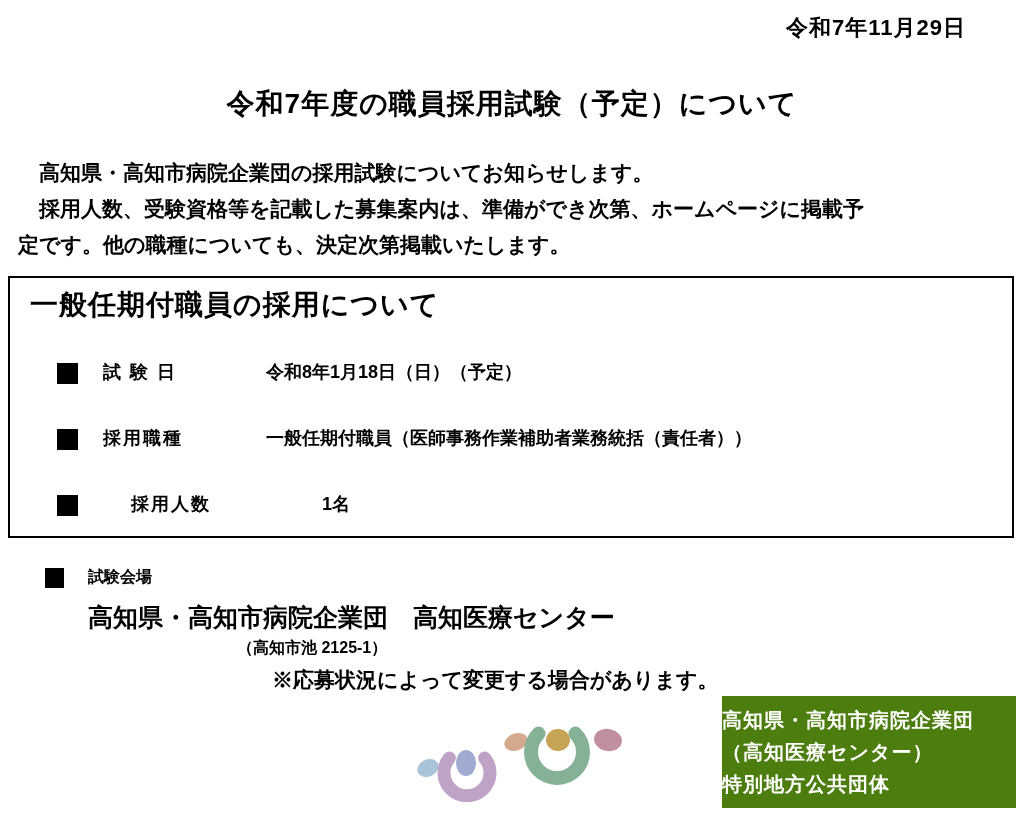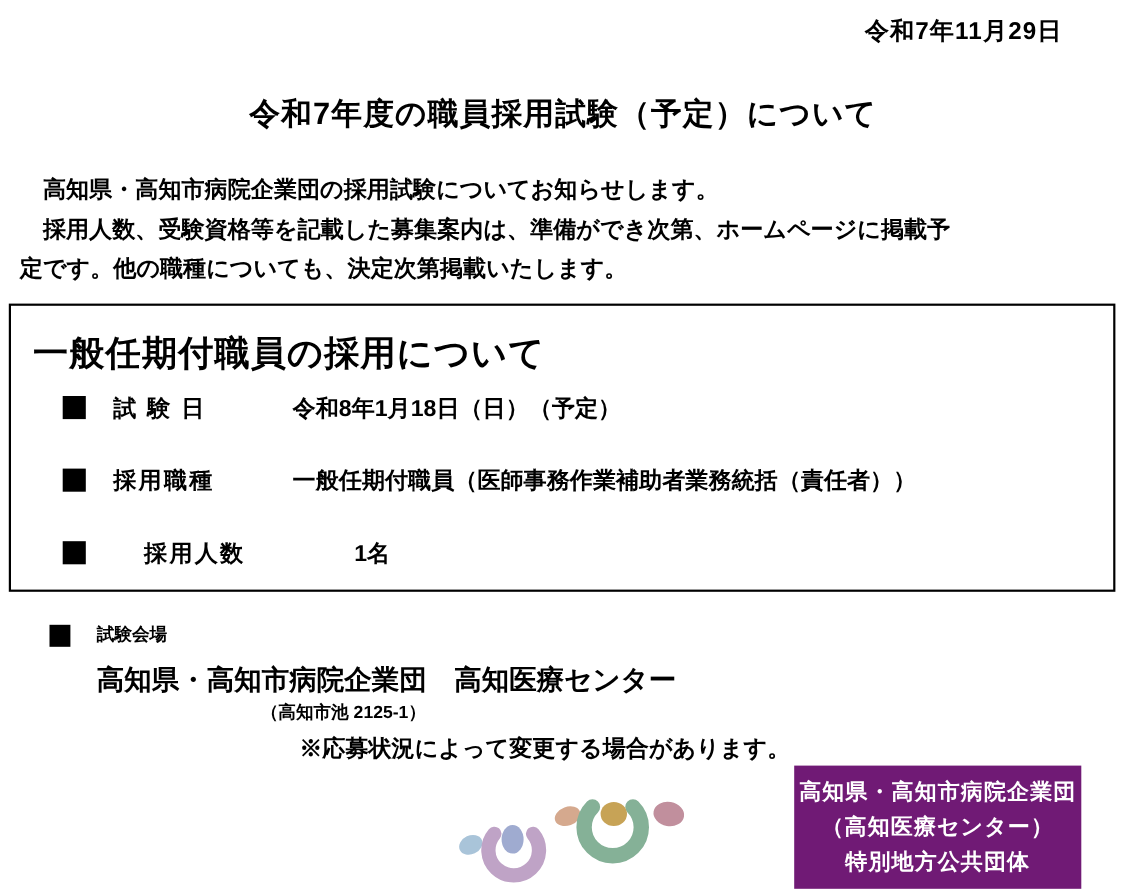--- a/index.html
+++ b/index.html
@@ -23,50 +23,50 @@
   }
   .intro {
     position:absolute; top:155px; left:18px; width:985px;
     font-size:21px; line-height:36px;
   }
   .recruit-box {
     position:absolute; top:276px; left:8px; width:1006px; height:262px;
     border:2px solid #000000;
   }
   .recruit-heading {
-    position:absolute; top:22px; left:20px;
-    font-size:32px; letter-spacing:1px;
+    position:absolute; top:8px; left:20px;
+    font-size:28px; letter-spacing:1px;
   }
   .box-row {
     position:absolute; left:47px;
-    display:flex; align-items:flex-start;
-    font-size:21px; line-height:24px;
+    display:flex; align-items:flex-end;
+    font-size:18px; line-height:24px;
   }
   .box-row.r0 { top:82px; }
   .box-row.r1 { top:148px; }
   .box-row.r2 { top:214px;gap:28px; }
   .sq {
     display:inline-block; width:21px; height:21px;
     background:#000000; flex:0 0 auto;
   }
   .box-row .sq { margin-right:25px; }
   .row-label { display:inline-block; min-width:163px; letter-spacing:2px; }
   .venue-label-row {
     position:absolute; top:567px; left:45px;
     display:flex; align-items:center; font-size:16px;
   }
   .venue-label-row .sq { width:19px; height:20px; margin-right:24px; }
   .venue-name { position:absolute; top:601px; left:88px; font-size:25px; }
   .venue-address { position:absolute; top:638px; left:237px; font-size:16px; }
   .venue-note { position:absolute; top:666px; left:272px; font-size:21px; }
   .footer-box {
-    position:absolute; top:696px; left:722px; width:261px; height:112px;
-    background:#701a75; color:#ffffff;
+    position:absolute; top:696px; left:722px; width:294px; height:112px;
+    background:#4d7c0f; color:#ffffff;
     display:flex; flex-direction:column; justify-content:center;
-    text-align:center; font-size:20px; line-height:32px;
+    font-size:20px; line-height:32px;
     letter-spacing:1px;
   }
   .logo {
     position:absolute; top:716px; left:405px;
     width:230px; height:95px;
   }
 </style>
 </head>
 <body>
 

